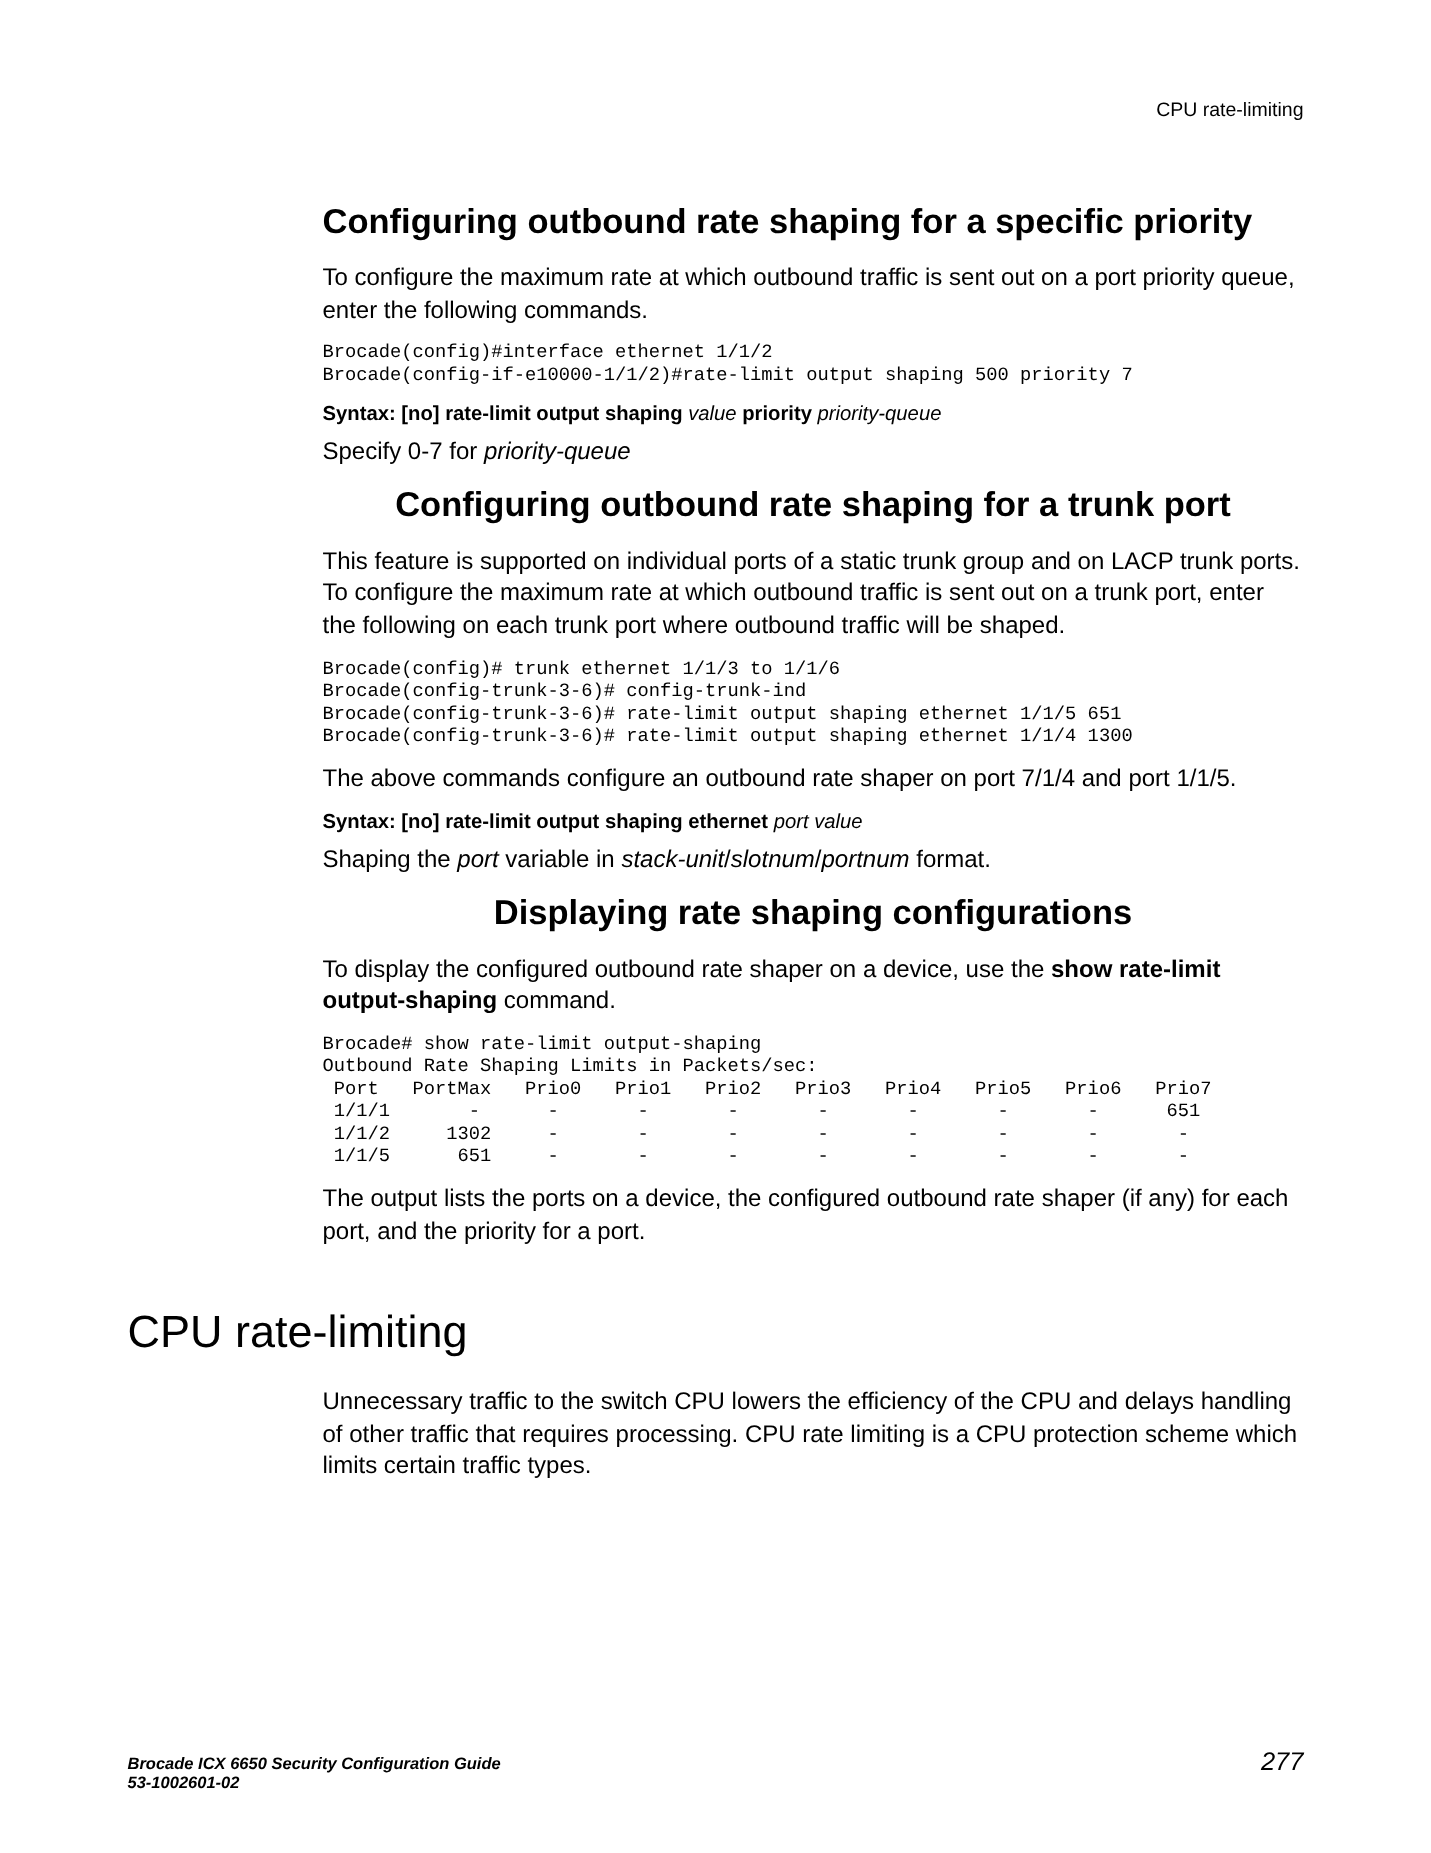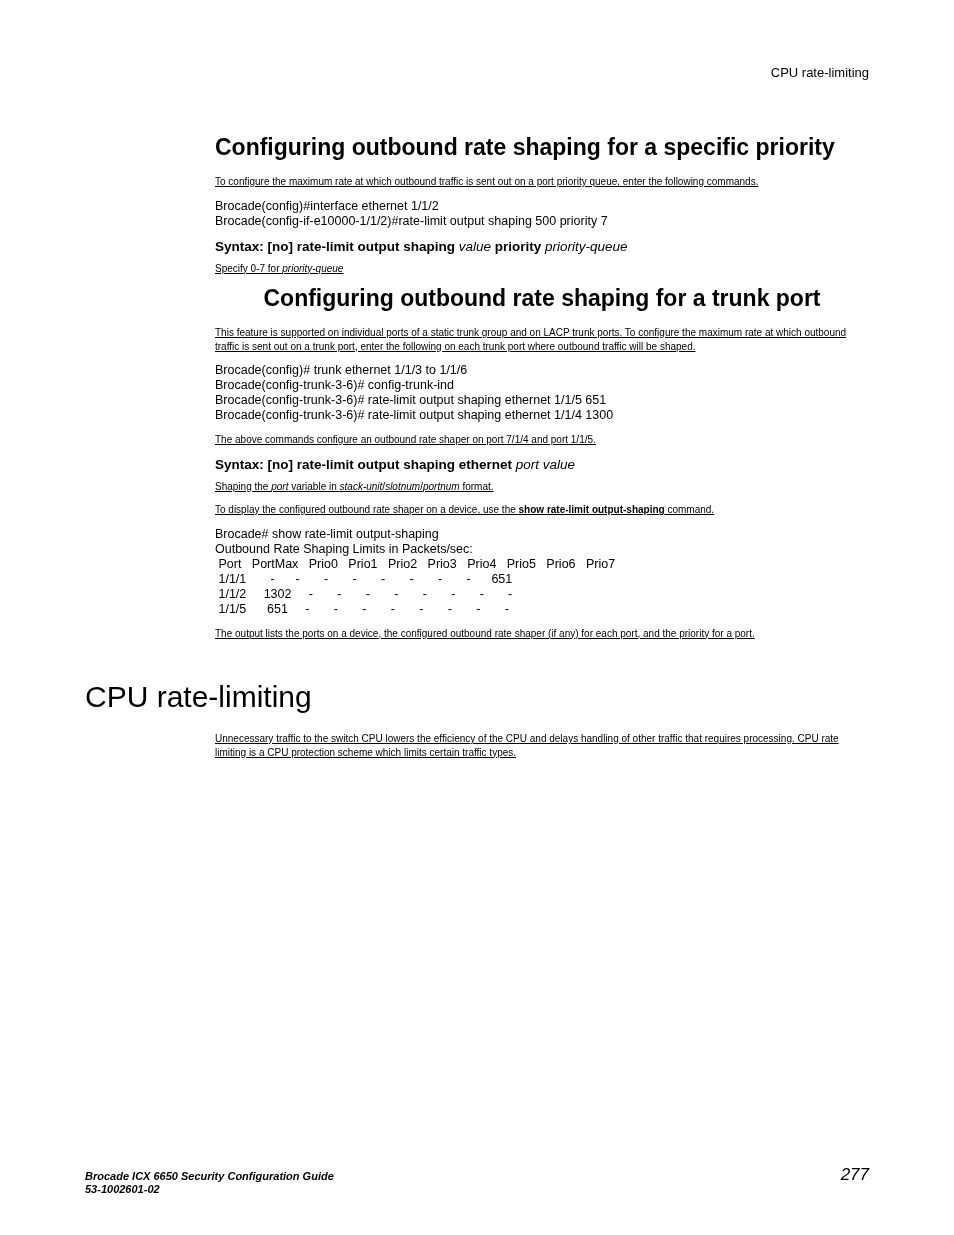--- a/index.html
+++ b/index.html
@@ -38,27 +38,26 @@
     letter-spacing: 0;
   }
   h1.chapter {
     font-family: "Arial Narrow", Arial, sans-serif;
     font-stretch: condensed;
     font-weight: 400;
     font-size: 30px;
     margin: 40px 0 18px -130px;
   }
   p.body {
-    font-size: 10px;
+    font-size: 16px;
     line-height: 1.35;
     margin: 0 0 10px 0;
-    text-decoration: underline;
   }
   pre.code {
-    font-family: Liberation Sans, sans-serif;
+    font-family: Liberation Mono, monospace;
     font-size: 12.5px;
     line-height: 1.2;
     margin: 4px 0 10px 0;
     white-space: pre;
   }
   p.syntax {
     font-size: 13.5px;
     margin: 6px 0 8px 0;
   }
   .b { font-weight: bold; }
@@ -110,20 +109,21 @@
 Brocade(config-trunk-3-6)# rate-limit output shaping ethernet 1/1/5 651
 Brocade(config-trunk-3-6)# rate-limit output shaping ethernet 1/1/4 1300</pre>
     <p class="body">The above commands configure an outbound rate shaper on port 7/1/4 and port 1/1/5.</p>
     <p class="syntax">
       <span class="b">Syntax:  </span><span class="b">[no] rate-limit output shaping ethernet</span><span class="i"> port value</span>
     </p>
     <p class="body">
       <span>Shaping the </span><span class="i">port</span><span> variable in </span><span class="i">stack-unit</span><span>/</span><span class="i">slotnum</span><span>/</span><span class="i">portnum</span><span> format.</span>
     </p>
 
+    <h2 class="section gap-top">Displaying rate shaping configurations</h2>
     <p class="body">
       <span>To display the configured outbound rate shaper on a device, use the </span><span class="b">show rate-limit output-shaping</span><span> command.</span>
     </p>
     <pre class="code">Brocade# show rate-limit output-shaping
 Outbound Rate Shaping Limits in Packets/sec:
  Port   PortMax   Prio0   Prio1   Prio2   Prio3   Prio4   Prio5   Prio6   Prio7
  1/1/1       -      -       -       -       -       -       -       -      651
  1/1/2     1302     -       -       -       -       -       -       -       -
  1/1/5      651     -       -       -       -       -       -       -       -</pre>
     <p class="body">The output lists the ports on a device, the configured outbound rate shaper (if any) for each port, and the priority for a port.</p>

